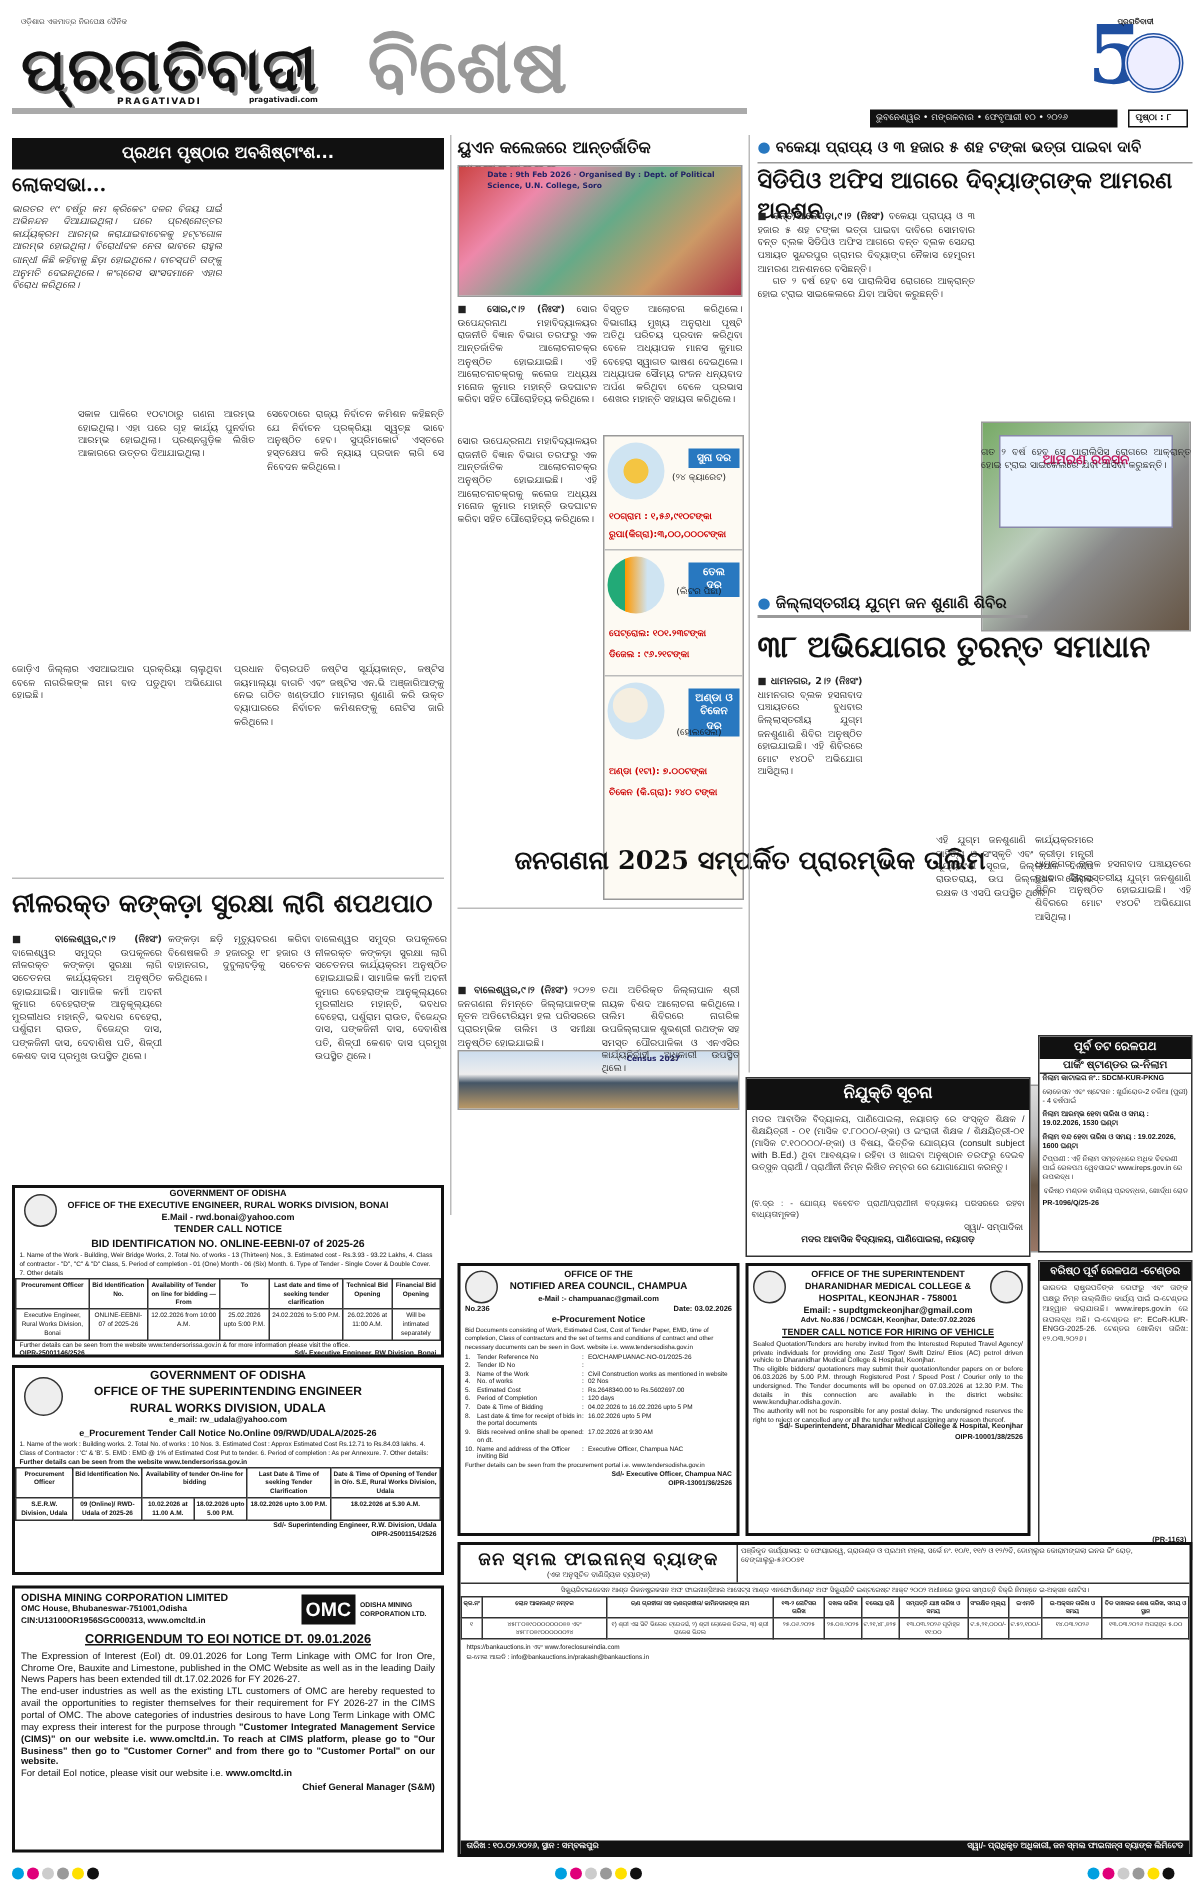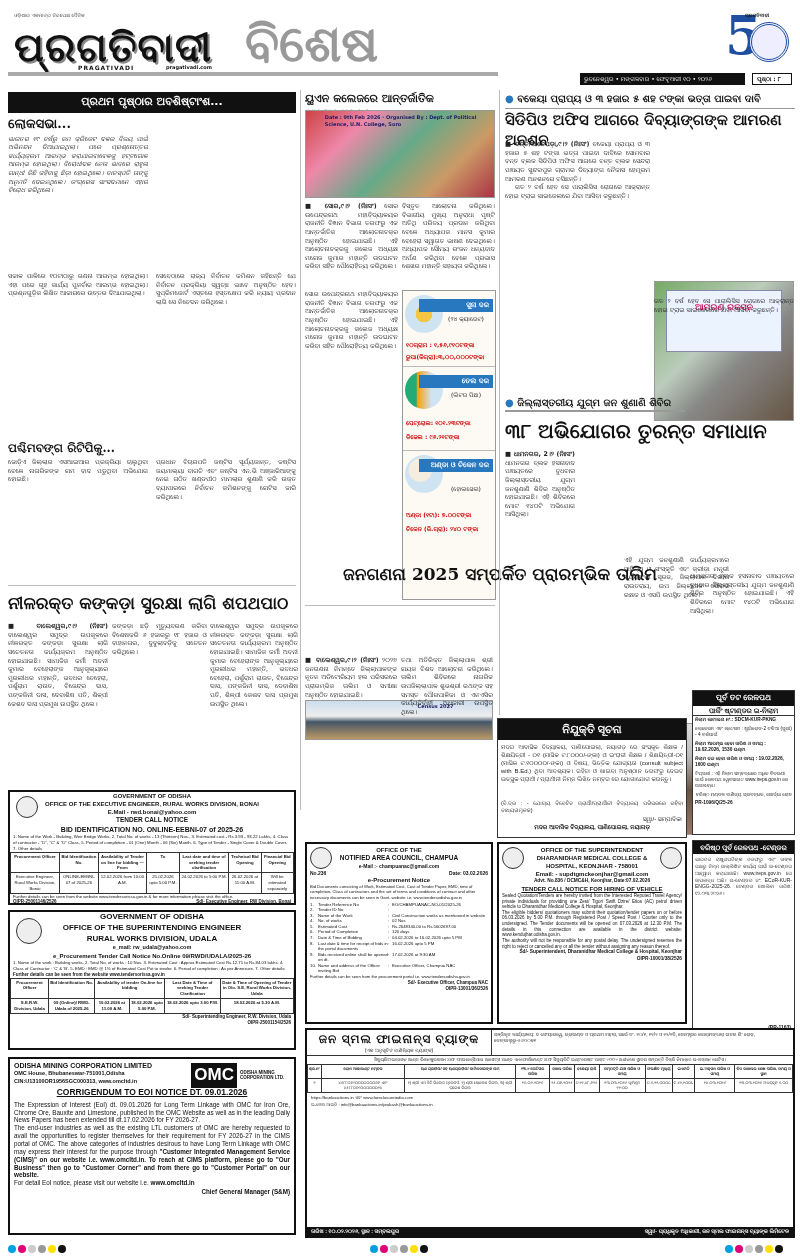--- a/index.html
+++ b/index.html
@@ -26,21 +26,21 @@
 .txt p{text-indent:10px;margin-bottom:1px}
 .photo{background:linear-gradient(135deg,#c44 0%,#e8a 25%,#6a8 50%,#c96 75%,#a34 100%);border:1px solid #999;position:relative;overflow:hidden}
 .photo.gray{background:linear-gradient(135deg,#7a6 0%,#bcb 40%,#888 60%,#654 100%)}
 .photo.hall{background:linear-gradient(180deg,#ddd 0%,#bbb 30%,#654 60%,#976 100%)}
 .photo.conf{background:linear-gradient(180deg,#cde 0%,#eee 40%,#456 55%,#b96 100%)}
 .photo-caption{position:absolute;left:10%;top:4%;font-size:5px;color:#226;font-weight:bold}
 .banner{position:absolute;left:8%;top:6%;width:84%;height:45%;background:#eaf3ff;border:1px solid #88a;font-size:9px;color:#c2185b;font-weight:bold;text-align:center;padding-top:10px}
 .rates{left:402px;top:290px;width:94px;height:310px;border:1px solid #999;background:#fdfaf3}
 .rate-block{position:relative;height:76px;border-bottom:1px solid #bbb}
 .rate-icon{position:absolute;left:2px;top:4px;width:38px;height:38px;border-radius:50%;background:#cfe4f2}
-.rate-title{position:absolute;right:2px;top:8px;background:#2878c0;color:#fff;font-size:7px;font-weight:bold;padding:2px 4px;width:74px;text-align:right}
+.rate-title{position:absolute;right:2px;top:8px;background:#2878c0;color:#fff;font-size:7px;font-weight:bold;padding:2px 4px;width:34px;text-align:center}
 .rate-sub{position:absolute;right:2px;top:24px;font-size:6px;width:54px;text-align:center}
 .rate-line{position:absolute;left:3px;font-size:6px;color:#c00;font-weight:bold;white-space:nowrap}
 .ad{border:2px solid #111;background:#fff;position:absolute;overflow:hidden;font-family:"Liberation Sans",sans-serif}
 .ad-c{text-align:center;font-weight:bold}
 table.adt{border-collapse:collapse;width:100%;font-size:5px}
 table.adt td,table.adt th{border:1px solid #333;padding:1px;text-align:center;vertical-align:top}
 .emblem{position:absolute;width:22px;height:22px;border-radius:50%;border:1px solid #333;background:#eee}
 .notice-head{background:#111;color:#fff;font-weight:bold;text-align:center}
 .dots{position:absolute;height:8px;display:flex;gap:2px}
 .dot{width:8px;height:8px;border-radius:50%}
@@ -68,26 +68,25 @@
 <div class="abs section-bar" style="left:8px;top:92px;width:288px;">ପ୍ରଥମ ପୃଷ୍ଠାର ଅବଶିଷ୍ଟାଂଶ...</div>
 
 <div class="abs" style="left:8px;top:115px;width:288px;">
   <div class="h-big" style="font-size:13px;">ଲୋକସଭା...</div>
   <div style="display:flex;gap:8px;margin-top:2px;">
     <div class="txt" style="width:140px;height:135px;font-style:italic;">ଭାରତର ୧୯ ବର୍ଷରୁ କମ କ୍ରିକେଟ ଦଳର ବିଜୟ ପାଇଁ ଅଭିନନ୍ଦନ ଦିଆଯାଇଥିଲା। ପରେ ପ୍ରଶ୍ନୋତ୍ତର କାର୍ଯ୍ୟକ୍ରମ ଆରମ୍ଭ କରାଯାଇବାବେଳକୁ ହଟ୍ଟଗୋଳ ଆରମ୍ଭ ହୋଇଥିଲା। ବିରୋଧୀଦଳ ନେତା ଭାବରେ ରାହୁଲ ଗାନ୍ଧୀ କିଛି କହିବାକୁ ଛିଡ଼ା ହୋଇଥିଲେ। ବାଚସ୍ପତି ତାଙ୍କୁ ଅନୁମତି ଦେଇନଥିଲେ। କଂଗ୍ରେସ ସାଂସଦମାନେ ଏହାର ବିରୋଧ କରିଥିଲେ।</div>
   </div>
 </div>
 <div class="abs" style="left:8px;top:270px;width:288px;">
   <div style="display:flex;gap:8px;margin-top:2px;">
-    <div class="txt" style="width:140px;height:150px;">ସକାଳ ପାଳିରେ ୧୦ଟାଠାରୁ ଗଣନା ଆରମ୍ଭ ହୋଇଥିଲା। ଏହା ପରେ ଗୃହ କାର୍ଯ୍ୟ ପୁନର୍ବାର ଆରମ୍ଭ ହୋଇଥିଲା। ପ୍ରଶ୍ନଗୁଡ଼ିକ ଲିଖିତ ଆକାରରେ ଉତ୍ତର ଦିଆଯାଇଥିଲା।</div>
+    <div class="txt" style="width:140px;height:150px;margin-left:44px;">ସକାଳ ପାଳିରେ ୧୦ଟାଠାରୁ ଗଣନା ଆରମ୍ଭ ହୋଇଥିଲା। ଏହା ପରେ ଗୃହ କାର୍ଯ୍ୟ ପୁନର୍ବାର ଆରମ୍ଭ ହୋଇଥିଲା। ପ୍ରଶ୍ନଗୁଡ଼ିକ ଲିଖିତ ଆକାରରେ ଉତ୍ତର ଦିଆଯାଇଥିଲା।</div>
     <div class="txt" style="width:140px;height:150px;">ସେବେଠାରେ ରାଜ୍ୟ ନିର୍ବାଚନ କମିଶନ କହିଛନ୍ତି ଯେ ନିର୍ବାଚନ ପ୍ରକ୍ରିୟା ସ୍ୱଚ୍ଛ ଭାବେ ଅନୁଷ୍ଠିତ ହେବ। ସୁପ୍ରିମକୋର୍ଟ ଏସ୍ତରେ ହସ୍ତକ୍ଷେପ କରି ନ୍ୟାୟ ପ୍ରଦାନ ଲାଗି ସେ ନିବେଦନ କରିଥିଲେ।</div>
   </div>
 </div>
 <div class="abs" style="left:8px;top:440px;width:288px;">
-  <div class="h-big" style="font-size:12px;">ପଶ୍ଚିମବଙ୍ଗ ରିଟିପିକୁ...</div>
   <div style="display:flex;gap:8px;margin-top:2px;">
     <div class="txt" style="width:140px;height:130px;">ଜୋଡ଼ିଏ ଜିଲ୍ଲାର ଏସଆଇଆର ପ୍ରକ୍ରିୟା ଚାଲୁଥିବା ବେଳେ ନାଗରିକଙ୍କ ନାମ ବାଦ ପଡୁଥିବା ଅଭିଯୋଗ ହୋଇଛି।</div>
     <div class="txt" style="width:140px;height:130px;">ପ୍ରଧାନ ବିଚାରପତି ଜଷ୍ଟିସ ସୂର୍ଯ୍ୟକାନ୍ତ, ଜଷ୍ଟିସ ଜୟମାଲ୍ୟା ବାଗଚି ଏବଂ ଜଷ୍ଟିସ ଏନ.ଭି ଅଞ୍ଜାରିଆଙ୍କୁ ନେଇ ଗଠିତ ଖଣ୍ଡପୀଠ ମାମଲାର ଶୁଣାଣି କରି ଉକ୍ତ ବ୍ୟାପାରରେ ନିର୍ବାଚନ କମିଶନଙ୍କୁ ନୋଟିସ ଜାରି କରିଥିଲେ।</div>
   </div>
 </div>
 <div class="abs hrule" style="left:8px;top:585px;width:288px;"></div>
 
 <div class="abs h-big" style="left:8px;top:592px;width:288px;font-size:17px;">ନୀଳରକ୍ତ କଙ୍କଡ଼ା ସୁରକ୍ଷା ଲାଗି ଶପଥପାଠ</div>
 <div class="abs txt" style="left:8px;top:622px;width:100px;height:100px;">
   <b>■ ବାଲେଶ୍ୱର,୯।୨ (ନିଃସଂ)</b>
@@ -265,21 +264,21 @@
     </table>
   <div style="text-align:right;font-size:4.5px;font-weight:bold;padding-right:3px;">Sd/- Superintending Engineer, R.W. Division, Udala</div>
   <div style="text-align:right;font-size:4.5px;font-weight:bold;padding-right:3px;">OIPR-25001154/2526</div>
 </div>
 
 <div class="ad" style="left:8px;top:1057px;width:288px;height:178px;padding:2px 4px;">
   <div style="font-size:7px;font-weight:bold;">ODISHA MINING CORPORATION LIMITED</div>
   <div style="font-size:5.5px;font-weight:bold;">OMC House, Bhubaneswar-751001,Odisha</div>
   <div style="font-size:5.5px;font-weight:bold;">CIN:U13100OR1956SGC000313, www.omcltd.in</div>
   <div style="position:absolute;right:6px;top:4px;display:flex;align-items:center;gap:3px;">
-    <span style="background:#111;color:#fff;font-weight:bold;font-size:17px;padding:1px 3px;">OMC</span>
+    <span style="background:#111;color:#fff;font-weight:bold;font-size:13px;padding:1px 3px;">OMC</span>
     <span style="font-size:4.5px;font-weight:bold;width:48px;line-height:1.2">ODISHA MINING CORPORATION LTD.</span>
   </div>
   <div style="text-align:center;font-size:8.5px;font-weight:bold;text-decoration:underline;margin:2px 0;">CORRIGENDUM TO EOI NOTICE DT. 09.01.2026</div>
   <div style="font-size:6.3px;text-align:justify;line-height:1.25">The Expression of Interest (EoI) dt. 09.01.2026 for Long Term Linkage with OMC for Iron Ore, Chrome Ore, Bauxite and Limestone, published in the OMC Website as well as in the leading Daily News Papers has been extended till dt.17.02.2026 for FY 2026-27.</div>
   <div style="font-size:6.3px;text-align:justify;line-height:1.25">
     <span>The end-user industries as well as the existing LTL customers of OMC are hereby requested to avail the opportunities to register themselves for their requirement for FY 2026-27 in the CIMS portal of OMC. The above categories of industries desirous to have Long Term Linkage with OMC may express their interest for the purpose through</span>
     <b>"Customer Integrated Management Service (CIMS)" on our website i.e. www.omcltd.in. To reach at CIMS platform, please go to "Our Business" then go to "Customer Corner" and from there go to "Customer Portal" on our website.</b>
   </div>
   <div style="font-size:6.3px;">
     <span>For detail EoI notice, please visit our website i.e.</span>

